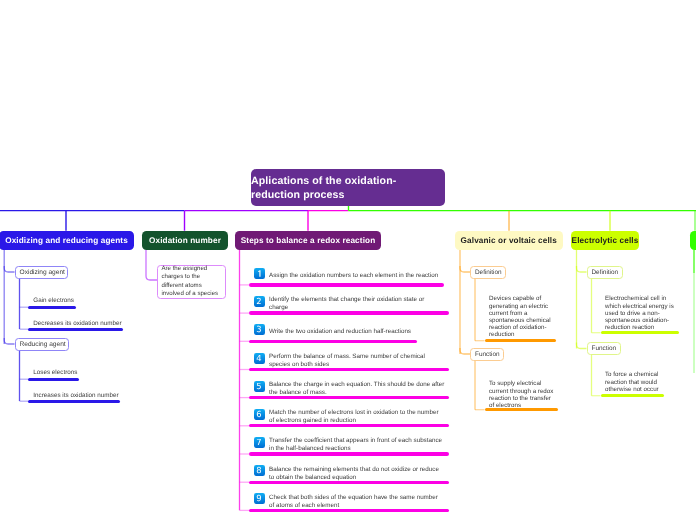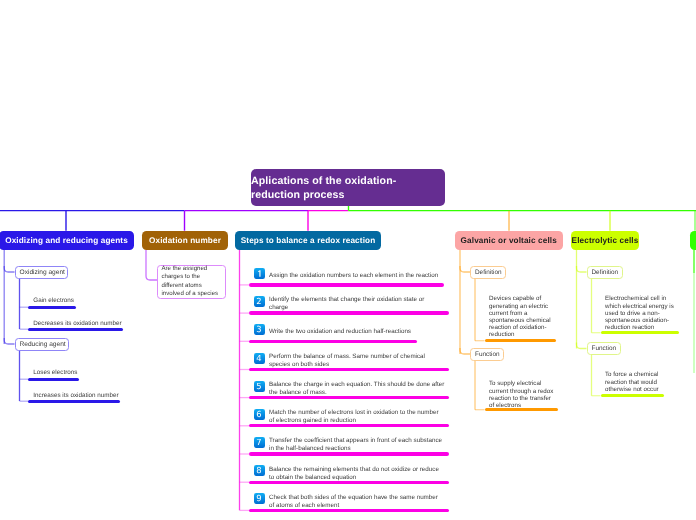--- a/index.html
+++ b/index.html
@@ -74,27 +74,27 @@
       <path d="M591.5,332.7 L600.5,332.7" stroke="#CCFF00" stroke-width="1.3" fill="none" stroke-linecap="butt" stroke-opacity="0.4"></path>
       <path d="M576.5,342.5 L576.5,344.5 Q576.5,348.5 580.5,348.5 L586.5,348.5" stroke="#CCFF00" stroke-width="1.3" fill="none" stroke-linecap="butt" stroke-opacity="0.55"></path>
       <path d="M591.5,355 L591.5,395.7" stroke="#CCFF00" stroke-width="1.3" fill="none" stroke-linecap="butt" stroke-opacity="0.5"></path>
       <path d="M591.5,395.7 L600.5,395.7" stroke="#CCFF00" stroke-width="1.3" fill="none" stroke-linecap="butt" stroke-opacity="0.4"></path>
       <path d="M694,250 L694,273" stroke="#33FF00" stroke-width="1.4" fill="none" stroke-linecap="butt" stroke-opacity="0.85"></path>
       <path d="M694,273 L694,373" stroke="#33FF00" stroke-width="1.4" fill="none" stroke-linecap="butt" stroke-opacity="0.35"></path>
     </svg>
     <div class="branchnode" style="left:-1px;top:230.7px;width:135px;height:19.6px;background:#2A18E8;color:#ffffff">
       <span>Oxidizing and reducing agents</span>
     </div>
-    <div class="branchnode" style="left:142px;top:230.7px;width:86px;height:19.6px;background:#a16207;color:#ffffff">
+    <div class="branchnode" style="left:142px;top:230.7px;width:86px;height:19.6px;background:#14532d;color:#ffffff">
       <span>Oxidation number</span>
     </div>
-    <div class="branchnode" style="left:235px;top:230.7px;width:146px;height:19.6px;background:#0369a1;color:#ffffff">
+    <div class="branchnode" style="left:235px;top:230.7px;width:146px;height:19.6px;background:#701a75;color:#ffffff">
       <span>Steps to balance a redox reaction</span>
     </div>
-    <div class="branchnode" style="left:455px;top:230.7px;width:107.5px;height:19.6px;background:#fca5a5;color:#1f1f1f">
+    <div class="branchnode" style="left:455px;top:230.7px;width:107.5px;height:19.6px;background:#fef9c3;color:#1f1f1f">
       <span>Galvanic or voltaic cells</span>
     </div>
     <div class="branchnode" style="left:571px;top:230.7px;width:68px;height:19.6px;background:#CCFF00;color:#1f1f1f">
       <span>Electrolytic cells</span>
     </div>
     <div class="branchnode" style="left:690px;top:230.7px;width:40px;height:19.6px;background:#33FF00"></div>
     <div class="boxnode" style="left:14.5px;top:265.5px;width:53px;height:13px;border-color:#8f85f7;font-size:6.6px;line-height:9px;">
       <span>Oxidizing agent</span>
     </div>
     <div class="leaftxt" style="left:33.3px;top:297px;width:43px;font-size:6.3px;line-height:8.4px;">Gain electrons</div>

